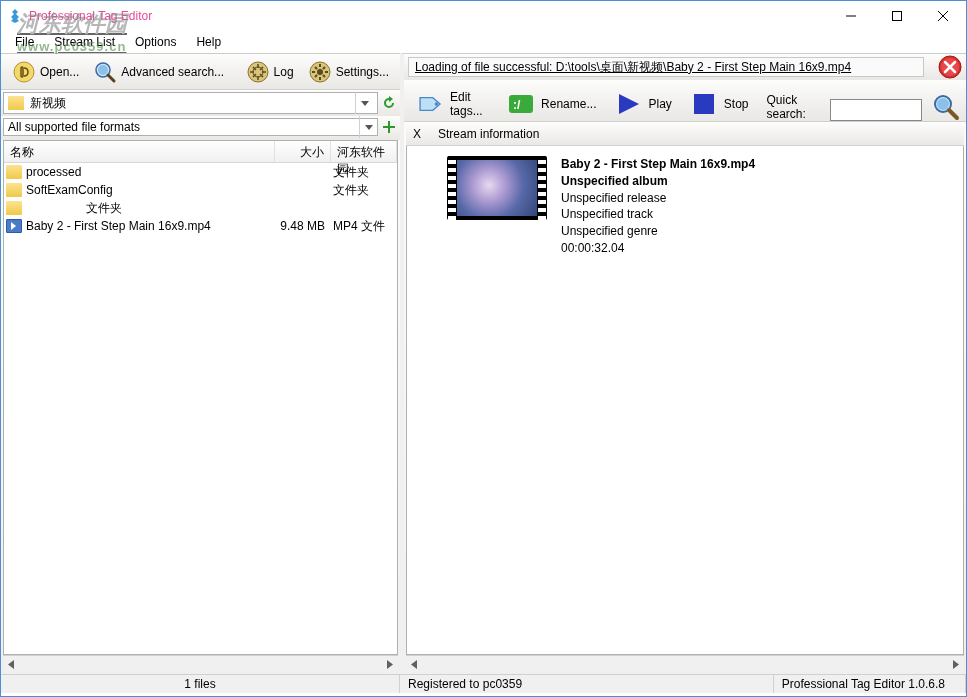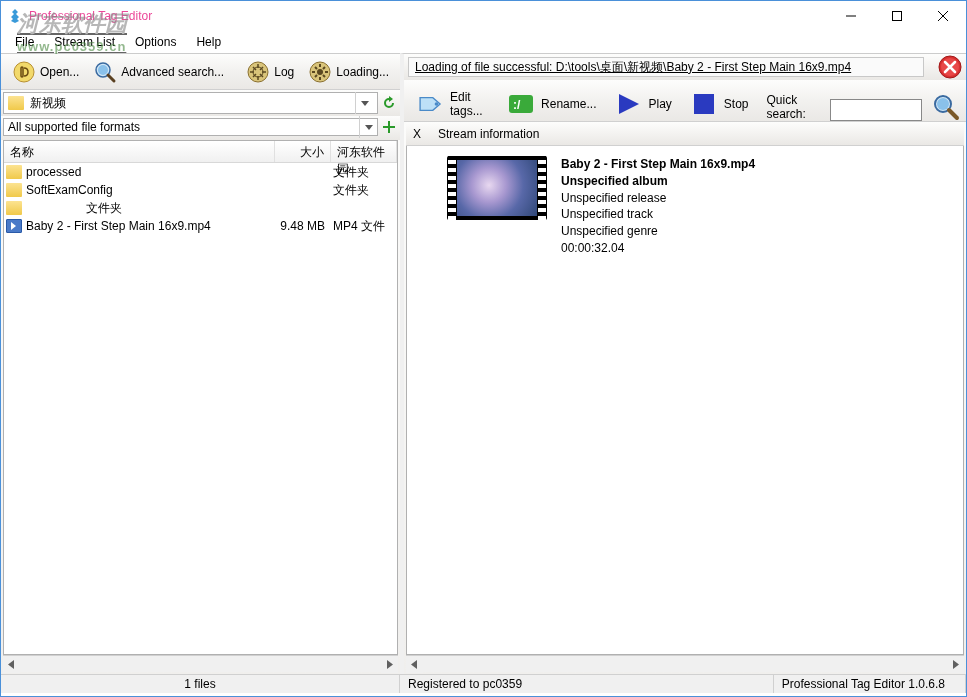--- a/index.html
+++ b/index.html
@@ -150,21 +150,21 @@
         <span>Log</span>
       </div>
       <div class="toolbar-btn">
         <span class="toolbar-icon">
           <svg width="24" height="24">
               <circle cx="12" cy="12" r="10" fill="#d9c47a" stroke="#8a7030"></circle>
               <circle cx="12" cy="12" r="3" fill="#5a4820"></circle>
               <path d="M12 4v3M12 17v3M4 12h3M17 12h3M7 7l2 2M15 15l2 2M17 7l-2 2M9 15l-2 2" stroke="#5a4820" stroke-width="2"></path>
             </svg>
         </span>
-        <span>Loading...</span>
+        <span>Settings...</span>
       </div>
     </div>
 
     <div class="path-row">
       <div class="path-input">
         <span class="folder-ico"></span>
         <span>新视频</span>
         <span style="flex:1"></span>
         <span class="dropdown-arrow">
           <svg width="8" height="5">

